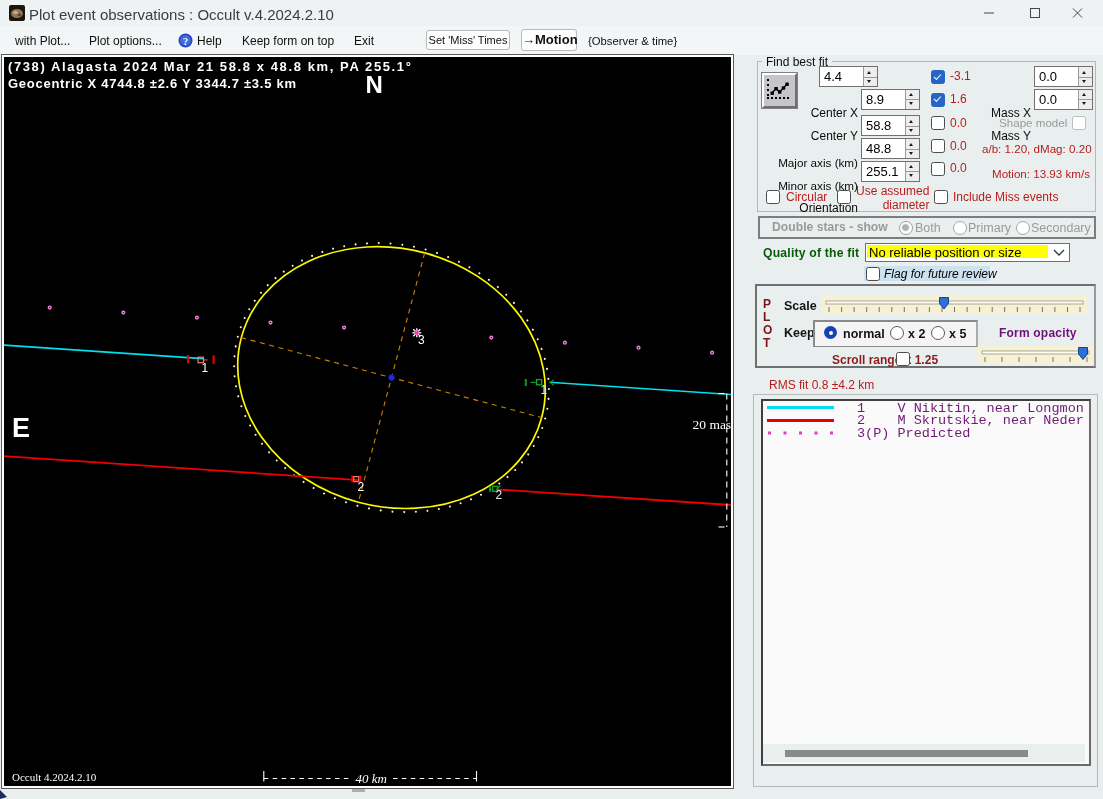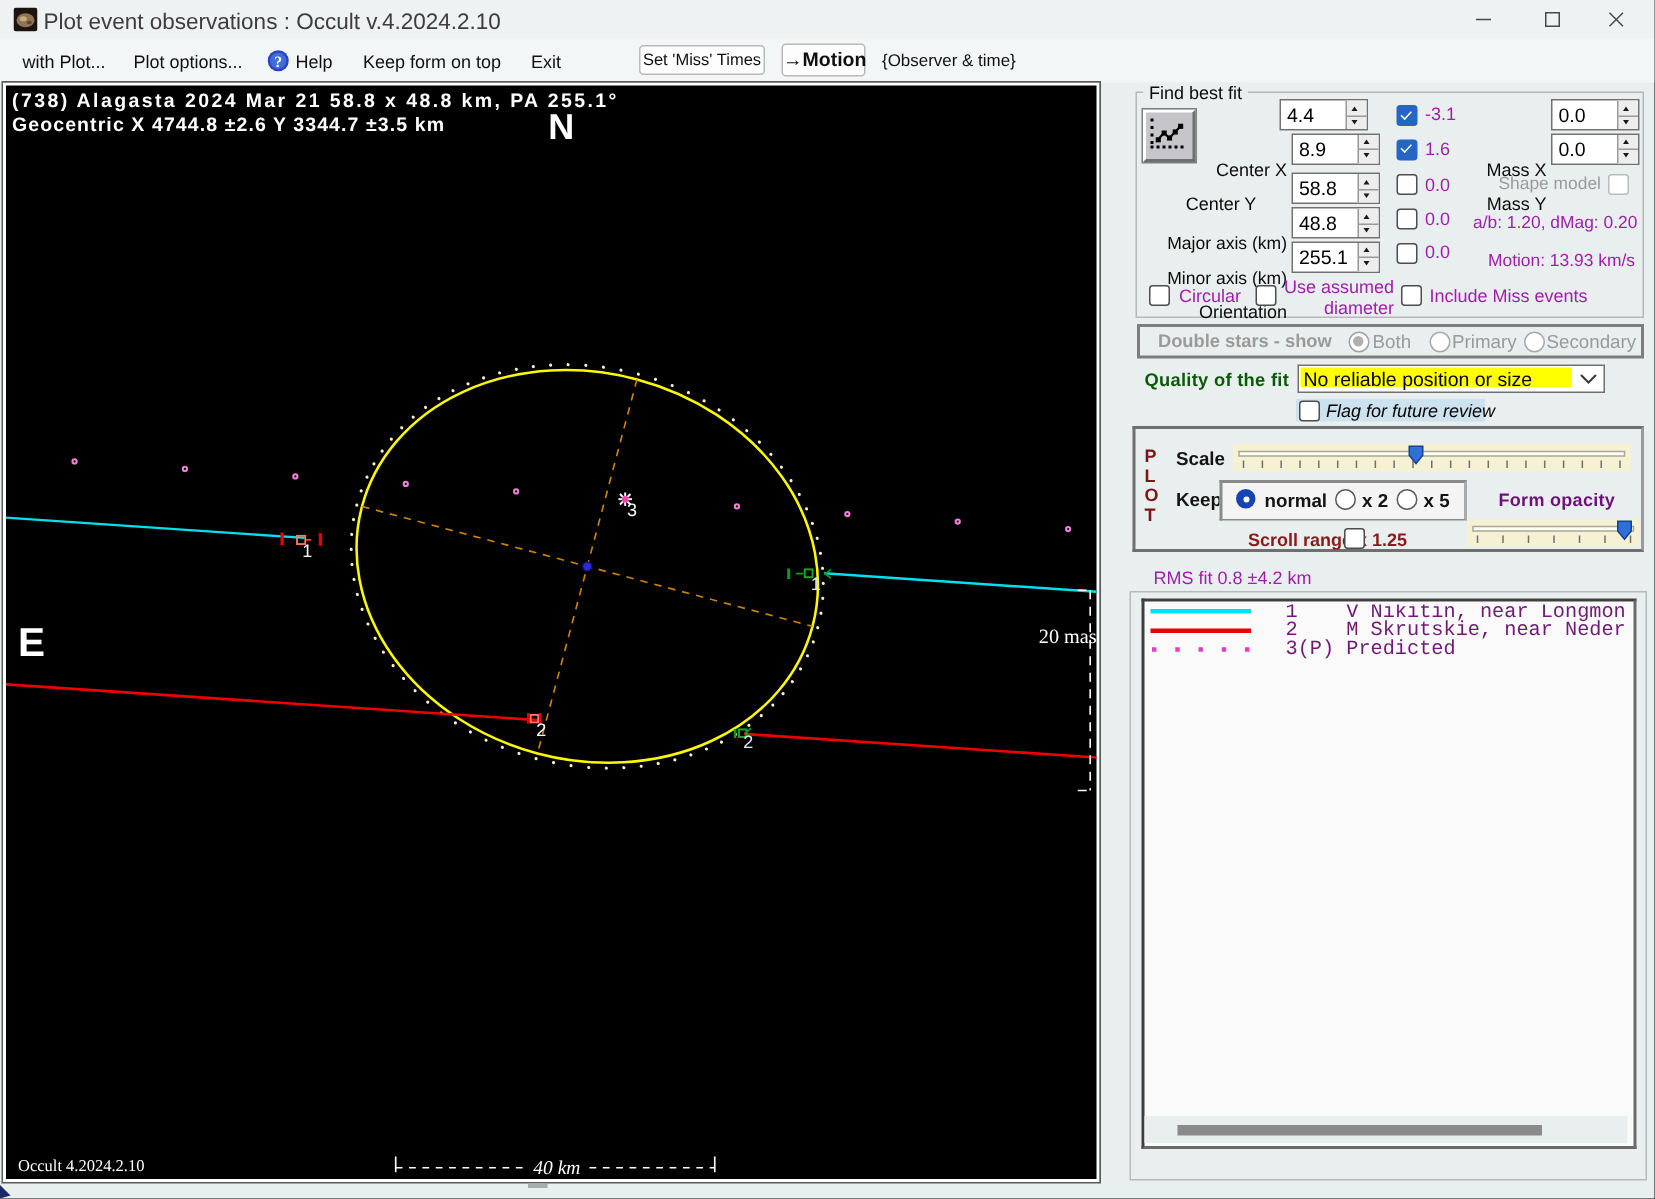--- a/index.html
+++ b/index.html
@@ -22,21 +22,21 @@
 .spin i{position:absolute;right:0;top:0;width:13px;height:100%;background:#ededed;border-left:1px solid #9a9a9a;}
 .spin i:before{content:'';position:absolute;left:3.4px;top:3.5px;border-left:2.9px solid transparent;border-right:2.9px solid transparent;border-bottom:3.6px solid #1a1a1a;}
 .spin i:after{content:'';position:absolute;left:3.4px;bottom:3.5px;border-left:2.9px solid transparent;border-right:2.9px solid transparent;border-top:3.6px solid #1a1a1a;}
 .spin b{position:absolute;right:0;top:50%;width:13px;height:0;border-top:1px solid #9a9a9a;}
 .cb{width:12px;height:12px;background:#fff;border:1px solid #4d4d4d;border-radius:2.5px;}
 .cb.ck{background:#2765c5;border-color:#2765c5;}
 .cb.ck:after{content:'';position:absolute;left:2.2px;top:2.8px;width:6px;height:3.2px;
  border-left:1.7px solid #fff;border-bottom:1.7px solid #fff;transform:rotate(-47deg);}
 .cb.dis{border-color:#b9bcbc;}
 .rd{width:12px;height:12px;border-radius:50%;background:#fff;border:1px solid #5a5a5a;}
-.lbl{font-size:12px;color:#a21caf;white-space:nowrap;}
+.lbl{font-size:12px;color:#b91c1c;white-space:nowrap;}
 .rlab{font-size:12px;color:#0b0b0b;text-align:right;white-space:nowrap;margin-top:37px;}
 .beige{background:#f5f1d2;}
 .grayt{color:#9a9a9a;}
 </style></head>
 <body>
 
 <div class="abs" id="titlebar"></div>
 <svg class="abs" style="left:9px;top:5px" width="16" height="16">
  <rect x="0" y="0" width="16" height="16" rx="2" fill="#1c140e"></rect>
  <ellipse cx="8" cy="8.5" rx="6" ry="4.6" fill="#8f7354"></ellipse>
@@ -253,25 +253,25 @@
  <g fill="#000">
   <rect x="4.5" y="14.5" width="3.4" height="3.4"></rect>
       <rect x="8.4" y="10" width="3.4" height="3.4"></rect>
   <rect x="12" y="13.3" width="3.4" height="3.4"></rect>
       <rect x="15.8" y="9.3" width="3.4" height="3.4"></rect>
   <rect x="19.4" y="5.5" width="3.4" height="3.4"></rect>
  </g>
 </svg>
 
 <div class="abs rlab" style="left:770px;top:69px;width:88px;">Center X</div>
-<div class="abs rlab" style="left:770px;top:91.5px;width:88px;text-align:center;">Center Y</div>
+<div class="abs rlab" style="left:770px;top:91.5px;width:88px;">Center Y</div>
 <div class="abs rlab" style="left:770px;top:118.5px;width:88px;font-size:11.7px;">Major axis (km)</div>
 <div class="abs rlab" style="left:770px;top:141.5px;width:88px;font-size:11.7px;">Minor axis (km)</div>
 <div class="abs rlab" style="left:770px;top:163.5px;width:88px;">Orientation</div>
-<div class="abs spin" style="left:853px;top:66px;">
+<div class="abs spin" style="left:819px;top:66px;">
     <span class="v">4.4</span>
     <i></i>
     <b></b>
   </div>
 <div class="abs spin" style="left:861px;top:88.5px;">
     <span class="v">8.9</span>
     <i></i>
     <b></b>
   </div>
 <div class="abs spin" style="left:861px;top:115px;">

